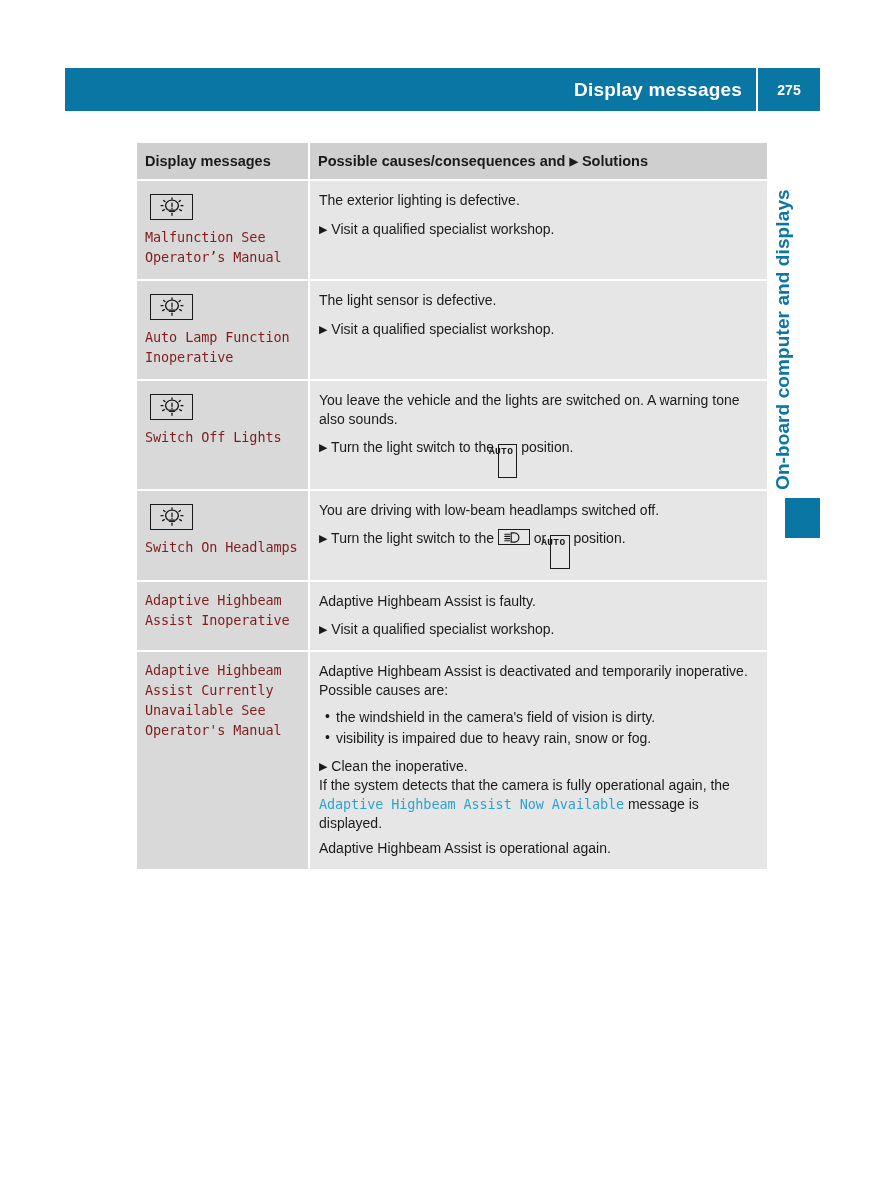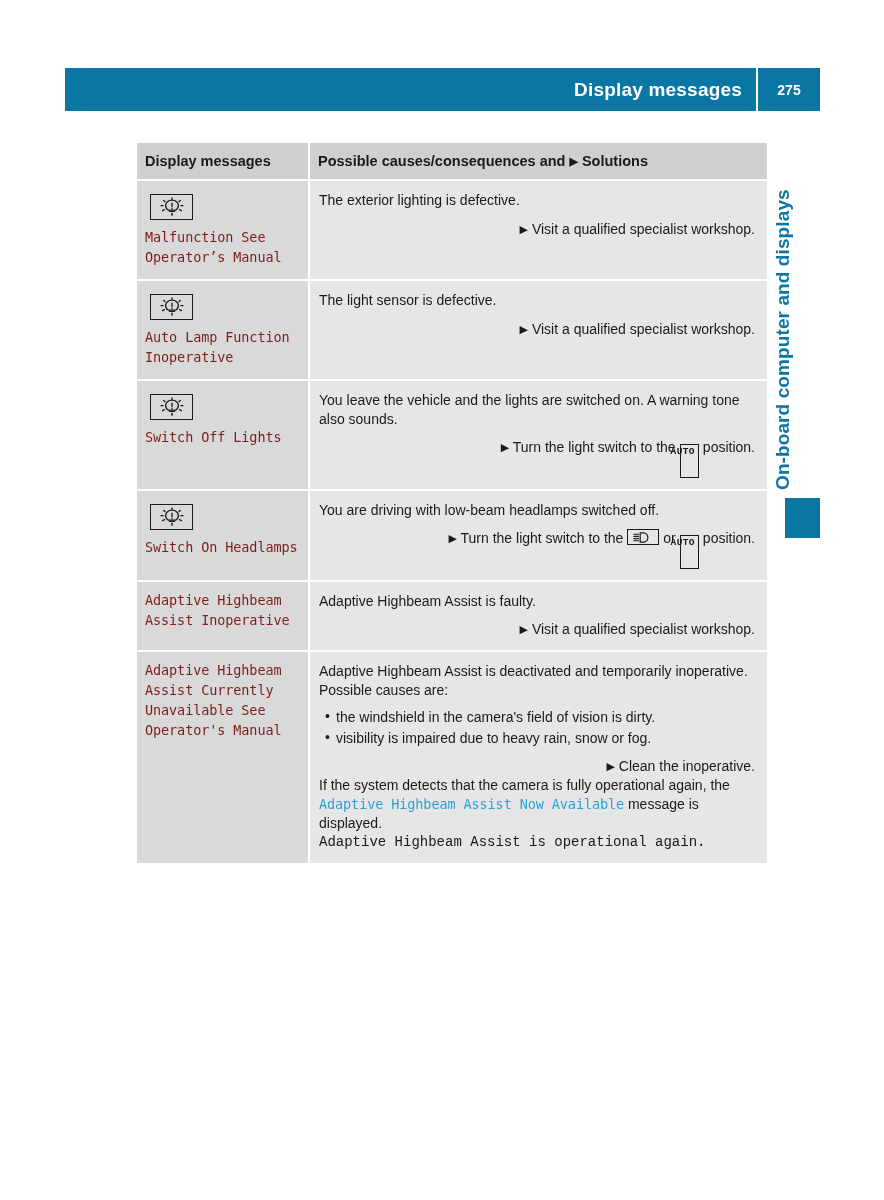--- a/index.html
+++ b/index.html
@@ -148,21 +148,20 @@
   .bulb-box svg { display: block; }
 
   
   .para { margin: 0 0 0 0; }
   .para + .para { margin-top: 9px; }
   .solution {
     display: block;
     margin-top: 10px;
     text-indent: -13px;
     padding-left: 13px;
-    text-align: right;
   }
   .tri {
     font-size: 11px;
     line-height: 1;
     position: relative;
     top: -1px;
   }
   ul.causes {
     margin: 9px 0 0 0;
     padding-left: 17px;
@@ -401,18 +400,18 @@
         </ul>
         <div class="solution">
           <span class="tri">▶</span>
           <span>Clean the inoperative.</span>
         </div>
         <div class="para">
           <span>If the system detects that the camera is fully operational again, the</span>
           <span class="code-inline">Adaptive Highbeam Assist Now Available</span>
           <span>message is displayed.</span>
         </div>
-        <div class="para" style="margin-top:1px;font-family:Liberation Mono, monospace;">Adaptive Highbeam Assist is operational again.</div>
+        <div class="para" style="margin-top:7px;">Adaptive Highbeam Assist is operational again.</div>
       </td>
     </tr>
 
   </tbody>
 </table>
 
 </body></html>

